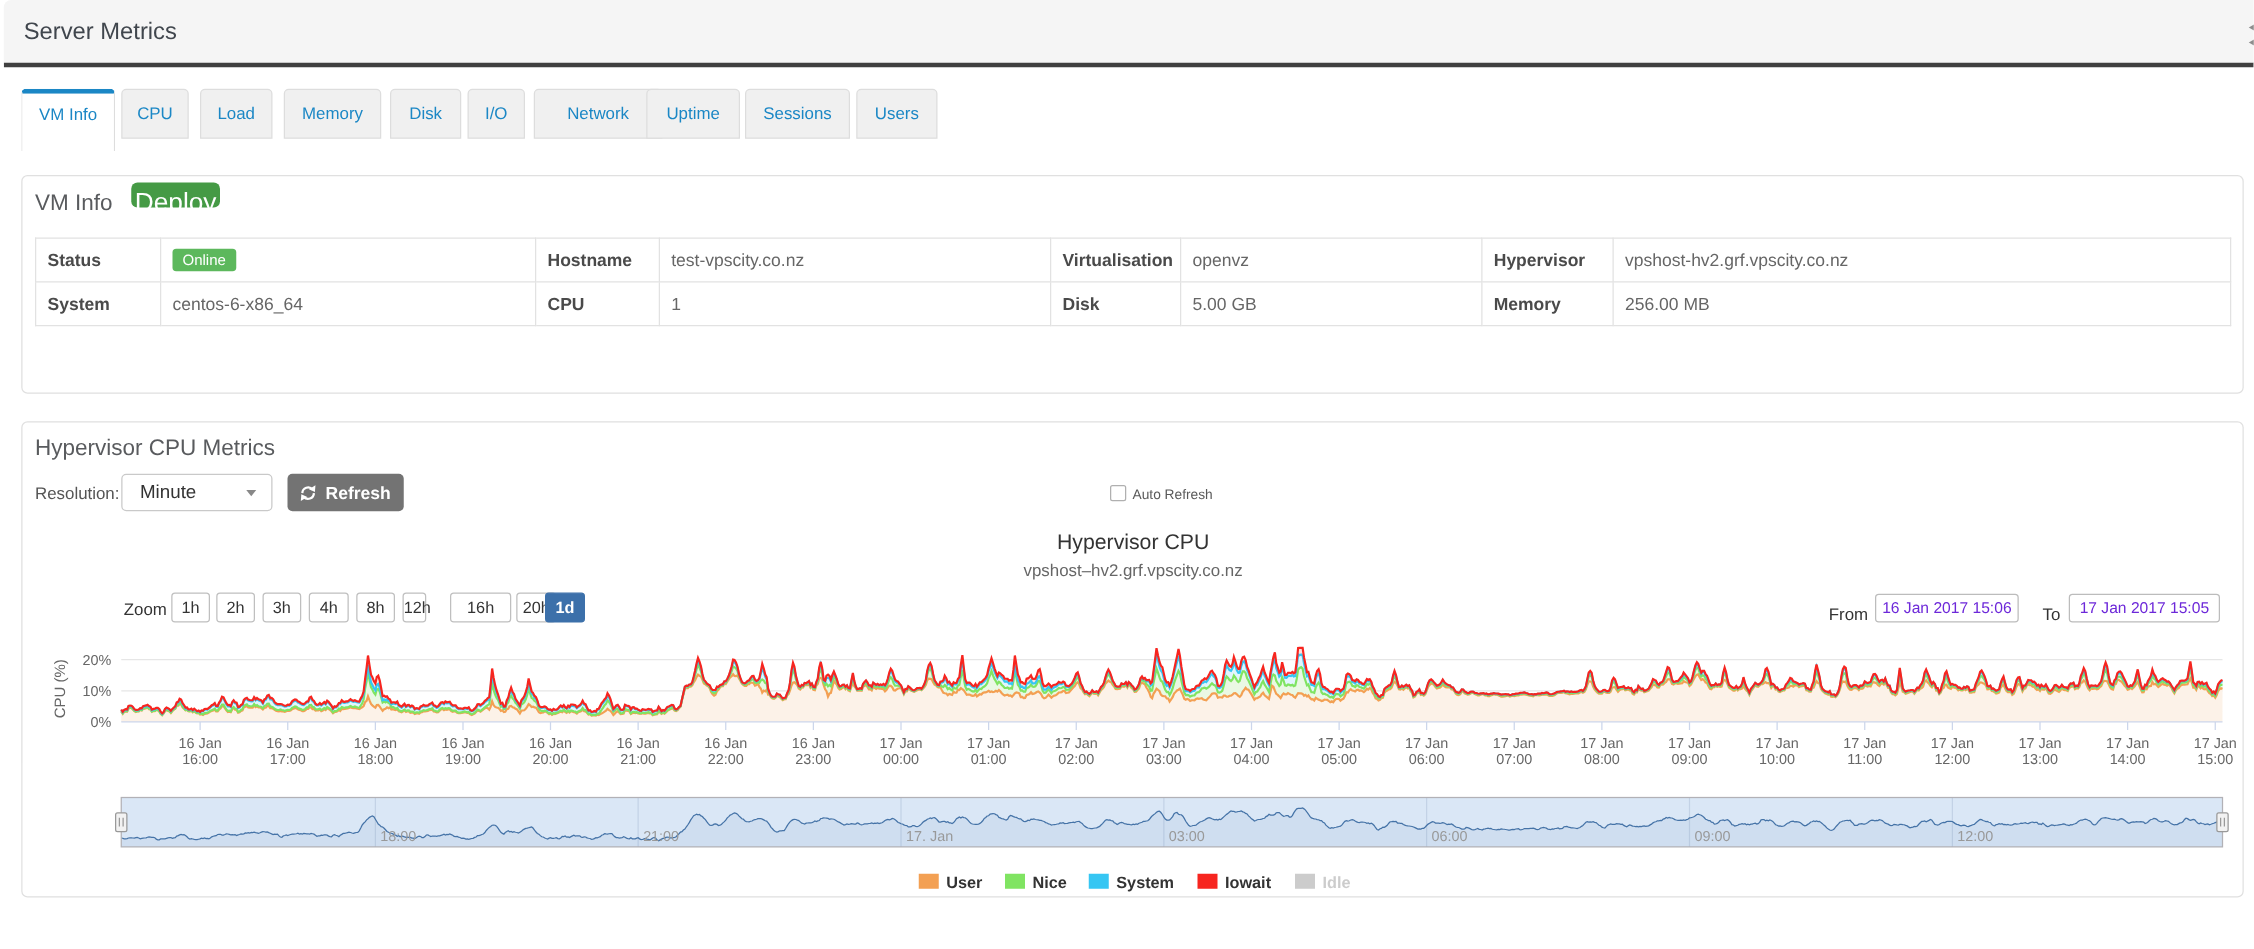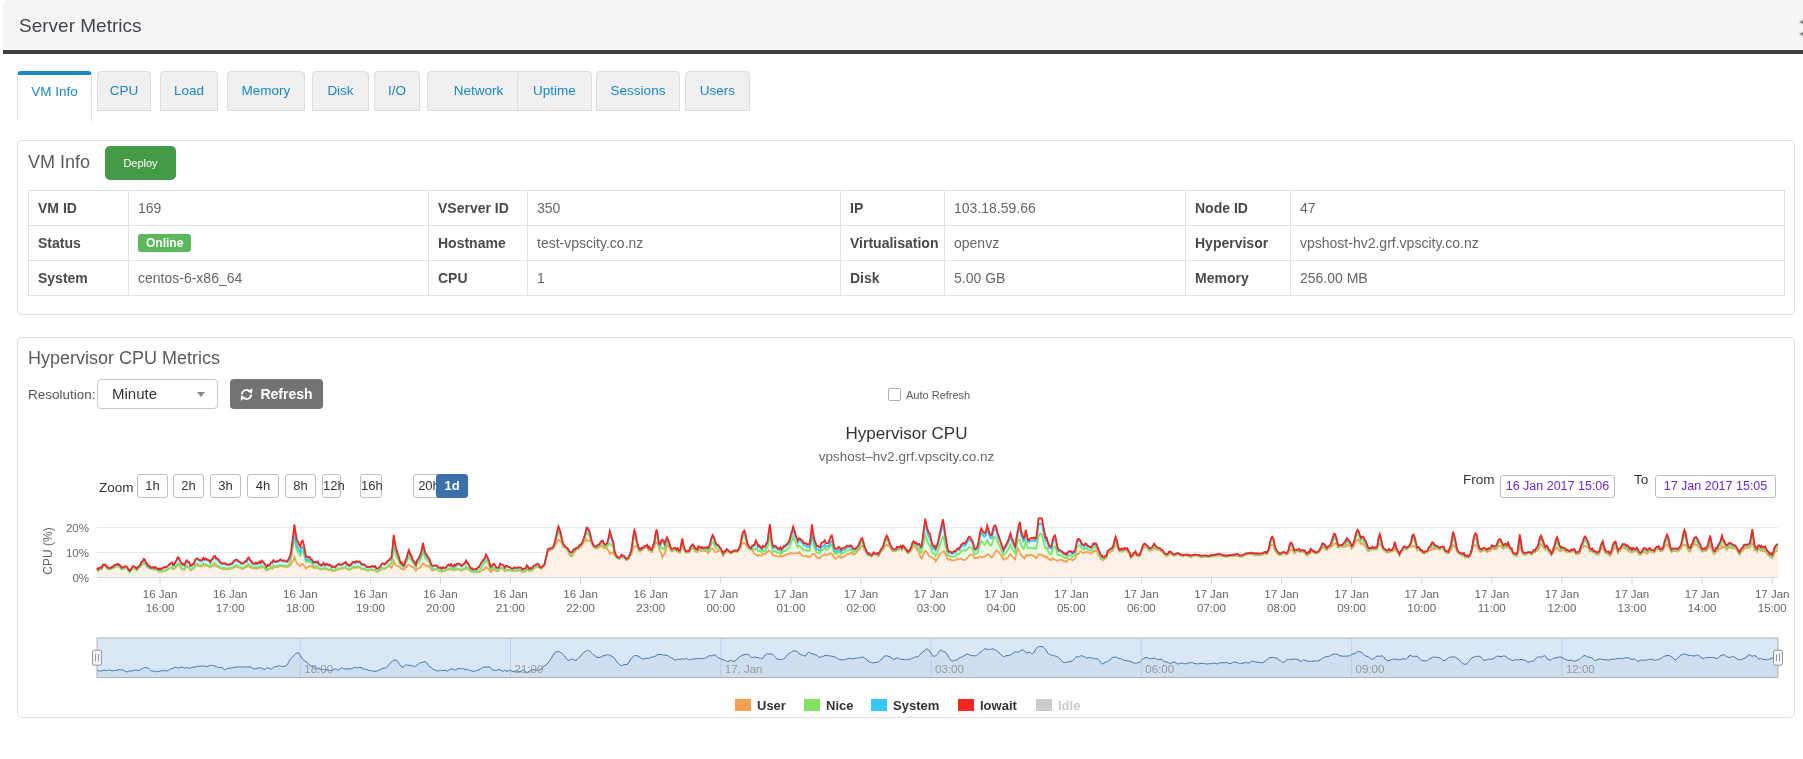--- a/index.html
+++ b/index.html
@@ -6,45 +6,45 @@
 #page { position:relative; width:1803px; height:759px; overflow:hidden; background:#fff; }
 #hdr { position:absolute; left:3px; top:0; right:0; height:54px; background:#f5f5f5;
   border-bottom:4px solid #404040; border-radius:6px 0 0 0; }
 #hdr h1 { position:absolute; left:16px; top:15px; font-size:19px; font-weight:500; color:#40464d; }
 .tri { position:absolute; width:0; height:0; border-style:solid; }
 .tab { position:absolute; top:71px; height:40px; background:#f0f0f0; border:1px solid #ddd;
   border-radius:4px 4px 0 0; color:#1b87c5; font-size:13.5px; text-align:center; line-height:38px; }
 .tab.active { background:#fff; border-bottom:none; border-top:4px solid #1b87c5; line-height:34px; height:50px; }
 .panel { position:absolute; left:17px; width:1778px; background:#fff; border:1px solid #e0e0e0; border-radius:5px; }
 .ptitle { position:absolute; font-size:18px; color:#595b5e; }
-#deploy { position:absolute; left:105px; top:146px; width:71px; height:34px; background:#459a45;
-  border-radius:5px; color:#fff; font-size:11px; text-align:center; line-height:34px; }
+#deploy { position:absolute; left:105px; top:146px; width:71px; height:20px; background:#459a45;
+  border-radius:5px; color:#fff; font-size:21px; text-align:center; line-height:34px; }
 #vmtable { position:absolute; left:28px; top:190px; width:1757px; border-collapse:collapse; }
 #vmtable td { border:1px solid #e2e2e2; height:35px; padding:0 0 0 9px; font-size:14px; color:#666; }
 #vmtable td.l { font-weight:bold; color:#4a4a4a; }
-.badge { display:inline-block; background:#5cb85c; color:#fff; font-size:12px; font-weight:bold;
+.badge { display:inline-block; background:#5cb85c; color:#fff; font-size:12px; font-weight:normal;
   padding:3px 8px; border-radius:3px; line-height:1; }
 #resl { position:absolute; left:28px; top:387px; font-size:13.5px; color:#555; }
 #sel { position:absolute; left:97px; top:379px; width:121px; height:30px; border:1px solid #c9c9c9;
   border-radius:4px; background:#fff; font-size:15px; color:#333; line-height:28px; padding-left:14px; }
 #sel .caret { position:absolute; right:12px; top:12px; width:0; height:0;
   border-left:4.5px solid transparent; border-right:4.5px solid transparent; border-top:5px solid #888; }
 #refresh { position:absolute; left:230px; top:379px; width:93px; height:30px; background:#737373;
   border-radius:4px; color:#fff; font-size:14px; font-weight:bold; text-align:center; line-height:30px; }
 #autoref { position:absolute; left:888px; top:388px; font-size:11px; color:#595959; }
 #cb { display:inline-block; width:13px; height:13px; border:1px solid #b0b0b0; border-radius:2px;
   background:#fff; vertical-align:-2px; margin-right:5px; }
 #ctitle { position:absolute; left:0; width:1813px; top:424px; text-align:center; font-size:17px;
   font-weight:normal; color:#333; }
 #csub { position:absolute; left:0; width:1813px; top:449px; text-align:center; font-size:13.5px; color:#666; }
 #zoomlbl { position:absolute; left:99px; top:480px; font-size:13.5px; color:#333; }
 .zb { position:absolute; top:474px; height:24px; background:#fff; border:1px solid #bfbfbf;
   border-radius:3px; font-size:13px; color:#333; text-align:center; line-height:22px; }
 .zb.sel { background:#3C70AA; border-color:#3C70AA; color:#fff; font-weight:bold; }
-#fromlbl,#tolbl { position:absolute; top:472px; font-size:13.5px; color:#333; }
+#fromlbl,#tolbl { position:absolute; top:484px; font-size:13.5px; color:#333; }
 .dtin { position:absolute; top:475px; height:23px; border:1px solid #bcbcbc; border-radius:3px;
   background:#fff; font-size:12.5px; color:#6d28d9; text-align:center; line-height:21px; }
 .lgs { position:absolute; top:699px; width:16px; height:12px; }
 .lgt { position:absolute; top:698px; font-size:13px; font-weight:bold; }
 </style></head>
 <body>
 <div id="page">
   <div id="hdr">
       <h1>Server Metrics</h1>
     </div>
@@ -69,30 +69,20 @@
         <col style="width:100px">
         <col style="width:300px">
         <col style="width:99px">
         <col style="width:313px">
     <col style="width:104px">
         <col style="width:241px">
         <col style="width:105px">
         <col>
       </colgroup>
     <tbody>
-        <tr>
-          <td class="l">VM ID</td>
-          <td>169</td>
-          <td class="l">VServer ID</td>
-          <td>350</td>
-        <td class="l">IP</td>
-          <td>103.18.59.66</td>
-          <td class="l">Node ID</td>
-          <td>47</td>
-        </tr>
     <tr>
           <td class="l">Status</td>
           <td><span class="badge">Online</span></td>
           <td class="l">Hostname</td>
           <td>test-vpscity.co.nz</td>
         <td class="l">Virtualisation</td>
           <td>openvz</td>
           <td class="l">Hypervisor</td>
           <td>vpshost-hv2.grf.vpscity.co.nz</td>
         </tr>
@@ -121,21 +111,21 @@
   <div id="autoref"><span id="cb"></span>Auto Refresh</div>
   <div id="ctitle">Hypervisor CPU</div>
   <div id="csub">vpshost–hv2.grf.vpscity.co.nz</div>
   <div id="zoomlbl">Zoom</div>
 <div class="zb" style="left:137px;width:31px">1h</div>
 <div class="zb" style="left:173px;width:31px">2h</div>
 <div class="zb" style="left:210px;width:31px">3h</div>
 <div class="zb" style="left:247px;width:32px">4h</div>
 <div class="zb" style="left:285px;width:31px">8h</div>
 <div class="zb" style="left:322px;width:19px">12h</div>
-<div class="zb" style="left:360px;width:22px">16h</div>
+<div class="zb" style="left:360px;width:49px">16h</div>
 <div class="zb" style="left:413px;width:32px">20h</div>
 <div class="zb sel" style="left:436px;width:32px">1d</div>
 
   <div id="fromlbl" style="left:1463px">From</div>
   <div class="dtin" style="left:1500px;width:115px">16 Jan 2017 15:06</div>
   <div id="tolbl" style="left:1634px">To</div>
   <div class="dtin" style="left:1655px;width:121px">17 Jan 2017 15:05</div>
 <svg width="1803" height="759" style="position:absolute;left:0;top:0;font-family:'Liberation Sans',sans-serif">
 <path d="M97.0,527.7 H1778.0 M97.0,552.6 H1778.0" stroke="#e6e6e6" stroke-width="1" fill="none"></path>
 <path d="M97.0,569.2 97.0,569.2 L98.2,571.0 L99.3,569.5 L100.5,569.3 L101.7,569.3 L102.8,566.8 L104.0,566.3 L105.2,566.4 L106.3,567.7 L107.5,568.9 L108.7,569.6 L109.8,569.2 L111.0,569.2 L112.2,567.9 L113.4,568.4 L114.5,567.1 L115.7,566.9 L116.9,566.5 L118.0,566.1 L119.2,567.4 L120.4,567.5 L121.5,569.4 L122.7,568.8 L123.9,568.9 L125.0,568.0 L126.2,568.2 L127.4,569.2 L128.5,571.1 L129.7,572.1 L130.9,570.7 L132.0,568.9 L133.2,568.0 L134.4,568.7 L135.5,569.1 L136.7,570.4 L137.9,568.8 L139.1,567.7 L140.2,567.0 L141.4,564.6 L142.6,564.5 L143.7,563.0 L144.9,563.6 L146.1,565.8 L147.2,566.9 L148.4,568.3 L149.6,568.0 L150.7,568.9 L151.9,569.1 L153.1,568.6 L154.2,569.8 L155.4,568.9 L156.6,570.1 L157.7,570.7 L158.9,570.4 L160.1,571.6 L161.2,571.4 L162.4,572.0 L163.6,571.1 L164.8,570.9 L165.9,570.7 L167.1,570.0 L168.3,569.1 L169.4,568.7 L170.6,568.3 L171.8,567.6 L172.9,569.1 L174.1,569.1 L175.3,567.6 L176.4,566.7 L177.6,565.1 L178.8,564.8 L179.9,566.5 L181.1,568.3 L182.3,569.6 L183.4,569.3 L184.6,569.7 L185.8,567.4 L186.9,566.3 L188.1,567.7 L189.3,567.9 L190.5,570.1 L191.6,569.8 L192.8,568.8 L194.0,568.3 L195.1,565.7 L196.3,565.3 L197.5,564.8 L198.6,565.9 L199.8,566.1 L201.0,566.2 L202.1,566.1 L203.3,564.3 L204.5,565.7 L205.6,565.1 L206.8,566.0 L208.0,566.0 L209.1,566.5 L210.3,567.6 L211.5,566.2 L212.6,566.1 L213.8,564.8 L215.0,564.7 L216.2,566.5 L217.3,566.5 L218.5,566.9 L219.7,567.9 L220.8,568.5 L222.0,568.9 L223.2,569.1 L224.3,568.8 L225.5,569.1 L226.7,569.2 L227.8,569.5 L229.0,569.0 L230.2,568.6 L231.3,568.7 L232.5,568.4 L233.7,567.4 L234.8,566.9 L236.0,566.4 L237.2,566.6 L238.3,567.4 L239.5,567.9 L240.7,568.2 L241.9,568.9 L243.0,568.9 L244.2,568.3 L245.4,567.1 L246.5,567.1 L247.7,565.8 L248.9,566.0 L250.0,567.3 L251.2,567.2 L252.4,568.5 L253.5,568.3 L254.7,568.3 L255.9,567.7 L257.0,569.0 L258.2,568.4 L259.4,567.4 L260.5,568.0 L261.7,566.5 L262.9,567.2 L264.0,567.9 L265.2,569.0 L266.4,570.5 L267.6,569.6 L268.7,569.6 L269.9,569.1 L271.1,567.9 L272.2,568.7 L273.4,567.1 L274.6,567.4 L275.7,567.2 L276.9,566.9 L278.1,566.8 L279.2,566.4 L280.4,565.8 L281.6,566.3 L282.7,566.5 L283.9,566.4 L285.1,566.7 L286.2,567.0 L287.4,567.2 L288.6,566.4 L289.7,565.8 L290.9,564.8 L292.1,561.6 L293.3,560.7 L294.4,557.1 L295.6,560.3 L296.8,563.2 L297.9,564.3 L299.1,565.3 L300.3,566.1 L301.4,564.1 L302.6,564.0 L303.8,565.3 L304.9,567.0 L306.1,568.7 L307.3,567.4 L308.4,567.1 L309.6,565.9 L310.8,566.6 L311.9,565.9 L313.1,567.7 L314.3,567.4 L315.4,567.8 L316.6,568.1 L317.8,567.3 L319.0,569.1 L320.1,569.4 L321.3,569.8 L322.5,569.1 L323.6,568.4 L324.8,569.5 L326.0,569.0 L327.1,569.1 L328.3,570.3 L329.5,570.0 L330.6,570.2 L331.8,571.2 L333.0,570.7 L334.1,570.6 L335.3,571.0 L336.5,570.0 L337.6,569.8 L338.8,569.1 L340.0,569.2 L341.1,569.0 L342.3,568.7 L343.5,568.1 L344.7,568.0 L345.8,567.7 L347.0,569.2 L348.2,569.4 L349.3,569.9 L350.5,569.7 L351.7,568.5 L352.8,567.6 L354.0,567.1 L355.2,568.1 L356.3,567.5 L357.5,567.8 L358.7,567.3 L359.8,567.5 L361.0,568.8 L362.2,569.4 L363.3,569.0 L364.5,569.1 L365.7,570.2 L366.8,570.6 L368.0,570.6 L369.2,570.3 L370.4,570.2 L371.5,569.7 L372.7,570.0 L373.9,570.4 L375.0,570.3 L376.2,571.5 L377.4,572.0 L378.5,571.5 L379.7,570.8 L380.9,569.7 L382.0,568.3 L383.2,568.7 L384.4,569.3 L385.5,568.6 L386.7,567.5 L387.9,566.6 L389.0,566.0 L390.2,566.6 L391.4,567.7 L392.5,565.5 L393.7,561.0 L394.9,564.1 L396.1,565.5 L397.2,566.0 L398.4,566.2 L399.6,567.1 L400.7,568.7 L401.9,568.2 L403.1,569.7 L404.2,569.5 L405.4,567.3 L406.6,567.0 L407.7,565.0 L408.9,564.8 L410.1,565.8 L411.2,566.1 L412.4,567.0 L413.6,567.5 L414.7,569.0 L415.9,570.7 L417.1,568.5 L418.2,568.4 L419.4,568.2 L420.6,567.1 L421.8,565.3 L422.9,563.3 L424.1,564.3 L425.3,565.7 L426.4,565.4 L427.6,565.9 L428.8,566.2 L429.9,567.8 L431.1,569.7 L432.3,570.5 L433.4,570.2 L434.6,570.0 L435.8,569.1 L436.9,569.4 L438.1,570.4 L439.3,571.3 L440.4,570.8 L441.6,571.9 L442.8,571.0 L443.9,571.3 L445.1,570.8 L446.3,570.3 L447.5,569.8 L448.6,569.3 L449.8,569.7 L451.0,568.5 L452.1,569.5 L453.3,570.3 L454.5,569.2 L455.6,570.1 L456.8,569.0 L458.0,569.4 L459.1,569.7 L460.3,570.0 L461.5,570.8 L462.6,569.8 L463.8,569.4 L465.0,568.9 L466.1,567.6 L467.3,569.0 L468.5,569.1 L469.6,570.2 L470.8,571.7 L472.0,571.4 L473.2,572.4 L474.3,572.3 L475.5,572.1 L476.7,572.5 L477.8,571.7 L479.0,572.0 L480.2,571.2 L481.3,570.8 L482.5,570.1 L483.7,569.3 L484.8,568.6 L486.0,567.1 L487.2,568.1 L488.3,568.7 L489.5,570.1 L490.7,572.0 L491.8,570.9 L493.0,569.6 L494.2,569.1 L495.3,570.0 L496.5,571.3 L497.7,571.1 L498.9,570.8 L500.0,568.1 L501.2,568.6 L502.4,568.7 L503.5,569.2 L504.7,571.2 L505.9,570.4 L507.0,570.1 L508.2,570.5 L509.4,570.2 L510.5,570.7 L511.7,571.0 L512.9,571.0 L514.0,570.6 L515.2,570.9 L516.4,571.0 L517.5,570.6 L518.7,570.3 L519.9,570.7 L521.0,570.8 L522.2,572.2 L523.4,571.8 L524.6,571.6 L525.7,571.4 L526.9,569.2 L528.1,570.0 L529.2,571.1 L530.4,570.3 L531.6,570.9 L532.7,569.9 L533.9,568.7 L535.1,567.9 L536.2,567.4 L537.4,566.8 L538.6,567.0 L539.7,568.4 L540.9,568.9 L542.1,568.1 L543.2,566.5 L544.4,565.4 L545.6,560.1 L546.7,555.6 L547.9,551.0 L549.1,550.4 L550.3,550.5 L551.4,549.2 L552.6,549.3 L553.8,548.2 L554.9,545.9 L556.1,544.1 L557.3,541.5 L558.4,539.7 L559.6,540.7 L560.8,541.3 L561.9,543.6 L563.1,546.7 L564.3,547.4 L565.4,548.5 L566.6,549.0 L567.8,550.6 L568.9,553.7 L570.1,555.5 L571.3,556.6 L572.4,555.9 L573.6,552.9 L574.8,551.9 L576.0,549.9 L577.1,549.0 L578.3,549.0 L579.5,546.7 L580.6,547.2 L581.8,545.4 L583.0,543.6 L584.1,542.0 L585.3,541.0 L586.5,539.4 L587.6,540.8 L588.8,540.9 L590.0,540.4 L591.1,542.6 L592.3,544.6 L593.5,546.9 L594.6,547.9 L595.8,548.8 L597.0,548.7 L598.1,547.4 L599.3,547.3 L600.5,546.0 L601.7,546.2 L602.8,546.4 L604.0,548.5 L605.2,548.1 L606.3,546.7 L607.5,549.5 L608.7,551.0 L609.8,554.1 L611.0,552.5 L612.2,553.1 L613.3,551.8 L614.5,555.7 L615.7,555.8 L616.8,557.8 L618.0,558.7 L619.2,559.0 L620.3,558.4 L621.5,556.3 L622.7,557.2 L623.8,557.6 L625.0,559.0 L626.2,560.1 L627.4,559.4 L628.5,559.4 L629.7,556.4 L630.9,555.3 L632.0,552.4 L633.2,548.4 L634.4,546.2 L635.5,545.8 L636.7,546.9 L637.9,548.3 L639.0,550.8 L640.2,551.6 L641.4,550.1 L642.5,550.0 L643.7,547.7 L644.9,548.2 L646.0,548.2 L647.2,547.4 L648.4,550.1 L649.5,548.8 L650.7,551.8 L651.9,552.1 L653.1,548.3 L654.2,547.2 L655.4,542.7 L656.6,542.4 L657.7,543.3 L658.9,547.9 L660.1,551.4 L661.2,553.0 L662.4,557.3 L663.6,554.8 L664.7,554.4 L665.9,549.5 L667.1,544.5 L668.2,546.2 L669.4,547.7 L670.6,550.3 L671.7,551.6 L672.9,551.2 L674.1,550.2 L675.2,549.7 L676.4,551.3 L677.6,549.8 L678.7,552.3 L679.9,552.9 L681.1,549.3 L682.3,546.1 L683.4,548.9 L684.6,550.4 L685.8,552.6 L686.9,552.6 L688.1,552.4 L689.3,552.6 L690.4,549.5 L691.6,548.6 L692.8,548.0 L693.9,549.4 L695.1,551.5 L696.3,551.3 L697.4,552.3 L698.6,549.5 L699.8,550.3 L700.9,551.1 L702.1,550.2 L703.3,550.9 L704.4,550.7 L705.6,551.1 L706.8,551.3 L708.0,553.1 L709.1,552.1 L710.3,549.9 L711.5,548.6 L712.6,548.7 L713.8,549.8 L715.0,552.2 L716.1,552.4 L717.3,551.5 L718.5,550.8 L719.6,550.6 L720.8,550.3 L722.0,552.9 L723.1,555.4 L724.3,552.9 L725.5,553.0 L726.6,550.9 L727.8,551.6 L729.0,552.7 L730.1,553.0 L731.3,553.5 L732.5,552.8 L733.7,552.2 L734.8,551.8 L736.0,551.5 L737.2,552.2 L738.3,551.1 L739.5,549.6 L740.7,547.8 L741.8,544.1 L743.0,542.9 L744.2,543.1 L745.3,543.4 L746.5,545.7 L747.7,547.7 L748.8,548.3 L750.0,549.7 L751.2,550.0 L752.3,549.7 L753.5,552.2 L754.7,554.3 L755.8,554.6 L757.0,554.8 L758.2,556.1 L759.4,555.1 L760.5,555.5 L761.7,555.9 L762.9,553.3 L764.0,554.2 L765.2,554.2 L766.4,551.8 L767.5,552.0 L768.7,550.4 L769.9,551.4 L771.0,552.2 L772.2,554.0 L773.4,555.8 L774.5,555.6 L775.7,555.7 L776.9,556.3 L778.0,556.7 L779.2,556.6 L780.4,555.4 L781.5,557.1 L782.7,556.2 L783.9,555.4 L785.1,555.6 L786.2,554.4 L787.4,553.9 L788.6,553.9 L789.7,553.4 L790.9,552.7 L792.1,553.6 L793.2,553.2 L794.4,553.7 L795.6,553.4 L796.7,552.7 L797.9,553.3 L799.1,552.0 L800.2,553.0 L801.4,554.6 L802.6,555.7 L803.7,556.4 L804.9,556.0 L806.1,555.8 L807.2,556.7 L808.4,556.3 L809.6,557.3 L810.8,556.0 L811.9,554.7 L813.1,553.9 L814.3,554.2 L815.4,554.7 L816.6,557.6 L817.8,557.5 L818.9,558.4 L820.1,558.3 L821.3,556.0 L822.4,555.7 L823.6,555.2 L824.8,553.8 L825.9,555.2 L827.1,554.9 L828.3,554.4 L829.4,553.6 L830.6,553.1 L831.8,554.0 L832.9,555.3 L834.1,557.7 L835.3,558.7 L836.5,558.3 L837.6,557.1 L838.8,555.7 L840.0,556.9 L841.1,558.1 L842.3,557.1 L843.5,556.5 L844.6,556.2 L845.8,555.3 L847.0,554.0 L848.1,554.0 L849.3,553.7 L850.5,552.7 L851.6,552.8 L852.8,554.5 L854.0,554.2 L855.1,554.0 L856.3,552.6 L857.5,551.2 L858.6,550.0 L859.8,548.8 L861.0,546.8 L862.2,545.8 L863.3,547.3 L864.5,550.6 L865.7,551.6 L866.8,553.7 L868.0,555.4 L869.2,555.0 L870.3,556.0 L871.5,556.9 L872.7,555.4 L873.8,553.9 L875.0,555.0 L876.2,555.1 L877.3,554.4 L878.5,556.1 L879.7,553.9 L880.8,552.1 L882.0,551.0 L883.2,549.5 L884.3,546.9 L885.5,545.7 L886.7,544.4 L887.9,545.4 L889.0,545.9 L890.2,547.8 L891.4,549.3 L892.5,551.2 L893.7,551.3 L894.9,551.1 L896.0,551.0 L897.2,549.0 L898.4,549.4 L899.5,549.3 L900.7,547.8 L901.9,550.0 L903.0,547.4 L904.2,548.8 L905.4,550.5 L906.5,551.3 L907.7,553.5 L908.9,553.3 L910.0,552.1 L911.2,550.7 L912.4,547.1 L913.6,546.1 L914.7,546.8 L915.9,547.4 L917.1,550.0 L918.2,551.6 L919.4,554.0 L920.6,557.6 L921.7,558.6 L922.9,554.8 L924.1,553.1 L925.2,550.9 L926.4,551.8 L927.6,552.9 L928.7,555.7 L929.9,556.7 L931.1,557.0 L932.2,557.0 L933.4,558.8 L934.6,558.8 L935.7,561.3 L936.9,559.6 L938.1,557.7 L939.3,554.9 L940.4,553.7 L941.6,552.4 L942.8,551.8 L943.9,551.0 L945.1,553.5 L946.3,555.9 L947.4,559.0 L948.6,559.8 L949.8,559.1 L950.9,559.6 L952.1,560.8 L953.3,560.2 L954.4,560.2 L955.6,560.3 L956.8,559.1 L957.9,558.7 L959.1,559.1 L960.3,558.8 L961.4,558.5 L962.6,559.7 L963.8,560.0 L965.0,560.3 L966.1,559.0 L967.3,557.8 L968.5,556.5 L969.6,555.0 L970.8,554.7 L972.0,554.6 L973.1,555.3 L974.3,558.2 L975.5,557.8 L976.6,557.8 L977.8,558.0 L979.0,556.5 L980.1,556.5 L981.3,557.3 L982.5,557.4 L983.6,556.6 L984.8,556.5 L986.0,555.8 L987.1,554.6 L988.3,554.5 L989.5,555.5 L990.7,556.8 L991.8,557.5 L993.0,556.2 L994.2,553.2 L995.3,552.0 L996.5,550.2 L997.7,551.5 L998.8,551.7 L1000.0,553.7 L1001.2,555.5 L1002.3,557.5 L1003.5,559.7 L1004.7,558.6 L1005.8,558.6 L1007.0,557.8 L1008.2,557.2 L1009.3,555.3 L1010.5,554.2 L1011.7,556.2 L1012.8,557.1 L1014.0,558.1 L1015.2,559.2 L1016.4,553.5 L1017.5,548.5 L1018.7,549.4 L1019.9,552.5 L1021.0,555.1 L1022.2,555.9 L1023.4,557.1 L1024.5,558.4 L1025.7,556.1 L1026.9,554.8 L1028.0,555.5 L1029.2,555.5 L1030.4,554.5 L1031.5,555.1 L1032.7,555.8 L1033.9,556.0 L1035.0,557.4 L1036.2,558.2 L1037.4,556.2 L1038.5,554.5 L1039.7,554.7 L1040.9,554.7 L1042.1,555.1 L1043.2,556.6 L1044.4,555.9 L1045.6,557.2 L1046.7,556.3 L1047.9,558.3 L1049.1,559.5 L1050.2,559.3 L1051.4,560.4 L1052.6,558.3 L1053.7,559.0 L1054.9,559.7 L1056.1,560.1 L1057.2,560.8 L1058.4,560.5 L1059.6,559.7 L1060.7,559.8 L1061.9,559.9 L1063.1,560.8 L1064.2,561.7 L1065.4,561.0 L1066.6,561.8 L1067.8,560.1 L1068.9,559.2 L1070.1,559.1 L1071.3,559.2 L1072.4,560.6 L1073.6,559.6 L1074.8,559.0 L1075.9,556.8 L1077.1,553.8 L1078.3,554.0 L1079.4,552.4 L1080.6,551.4 L1081.8,552.4 L1082.9,552.6 L1084.1,553.2 L1085.3,552.0 L1086.4,551.8 L1087.6,552.6 L1088.8,552.4 L1089.9,552.9 L1091.1,553.7 L1092.3,552.7 L1093.5,551.0 L1094.6,551.7 L1095.8,550.4 L1097.0,551.4 L1098.1,554.1 L1099.3,555.9 L1100.5,558.8 L1101.6,559.2 L1102.8,560.4 L1104.0,559.9 L1105.1,558.5 L1106.3,558.3 L1107.5,554.2 L1108.6,553.0 L1109.8,552.4 L1111.0,551.5 L1112.1,551.3 L1113.3,550.1 L1114.5,546.9 L1115.6,545.5 L1116.8,546.4 L1118.0,548.5 L1119.2,551.4 L1120.3,551.7 L1121.5,550.8 L1122.7,551.8 L1123.8,550.8 L1125.0,549.8 L1126.2,550.8 L1127.3,550.3 L1128.5,552.9 L1129.7,554.3 L1130.8,557.9 L1132.0,557.2 L1133.2,554.9 L1134.3,554.5 L1135.5,553.2 L1136.7,555.9 L1137.8,555.6 L1139.0,556.5 L1140.2,555.4 L1141.3,552.6 L1142.5,549.5 L1143.7,547.8 L1144.9,547.0 L1146.0,546.9 L1147.2,547.9 L1148.4,549.7 L1149.5,550.8 L1150.7,550.4 L1151.9,550.1 L1153.0,549.2 L1154.2,547.5 L1155.4,549.0 L1156.5,549.7 L1157.7,549.9 L1158.9,549.7 L1160.0,549.9 L1161.2,551.5 L1162.4,551.6 L1163.5,553.0 L1164.7,555.0 L1165.9,555.9 L1167.0,556.1 L1168.2,555.3 L1169.4,553.4 L1170.6,553.3 L1171.7,554.6 L1172.9,555.2 L1174.1,555.7 L1175.2,555.5 L1176.4,554.8 L1177.6,554.2 L1178.7,554.4 L1179.9,555.3 L1181.1,555.7 L1182.2,556.3 L1183.4,556.3 L1184.6,555.7 L1185.7,555.4 L1186.9,555.4 L1188.1,556.3 L1189.2,556.2 L1190.4,556.9 L1191.6,556.9 L1192.7,556.3 L1193.9,556.0 L1195.1,555.3 L1196.3,555.7 L1197.4,555.8 L1198.6,556.2 L1199.8,556.7 L1200.9,557.3 L1202.1,557.3 L1203.3,557.1 L1204.4,557.0 L1205.6,556.6 L1206.8,556.6 L1207.9,557.3 L1209.1,556.8 L1210.3,556.5 L1211.4,556.9 L1212.6,556.5 L1213.8,556.4 L1214.9,556.3 L1216.1,555.7 L1217.3,555.8 L1218.4,555.5 L1219.6,555.6 L1220.8,555.7 L1221.9,556.0 L1223.1,556.4 L1224.3,556.6 L1225.5,556.7 L1226.6,557.0 L1227.8,556.0 L1229.0,556.2 L1230.1,556.2 L1231.3,556.4 L1232.5,556.1 L1233.6,555.8 L1234.8,555.8 L1236.0,555.8 L1237.1,555.6 L1238.3,556.0 L1239.5,556.7 L1240.6,556.7 L1241.8,556.8 L1243.0,556.3 L1244.1,555.8 L1245.3,554.8 L1246.5,554.3 L1247.6,554.1 L1248.8,554.3 L1250.0,554.1 L1251.2,553.6 L1252.3,554.6 L1253.5,554.8 L1254.7,555.1 L1255.8,555.5 L1257.0,554.9 L1258.2,555.2 L1259.3,555.0 L1260.5,554.8 L1261.7,554.8 L1262.8,554.8 L1264.0,553.9 L1265.2,553.5 L1266.3,554.2 L1267.5,553.5 L1268.7,551.5 L1269.8,548.0 L1271.0,545.0 L1272.2,545.2 L1273.3,545.5 L1274.5,549.2 L1275.7,551.5 L1276.9,553.1 L1278.0,554.1 L1279.2,555.0 L1280.4,555.0 L1281.5,554.9 L1282.7,553.5 L1283.9,553.5 L1285.0,554.1 L1286.2,554.3 L1287.4,554.3 L1288.5,553.3 L1289.7,550.1 L1290.9,549.8 L1292.0,549.7 L1293.2,551.7 L1294.4,553.4 L1295.5,552.2 L1296.7,551.5 L1297.9,551.4 L1299.0,550.6 L1300.2,552.3 L1301.4,552.0 L1302.6,551.5 L1303.7,552.4 L1304.9,552.5 L1306.1,555.0 L1307.2,555.7 L1308.4,553.9 L1309.6,553.9 L1310.7,550.7 L1311.9,552.0 L1313.1,552.5 L1314.2,552.3 L1315.4,553.8 L1316.6,553.4 L1317.7,552.9 L1318.9,552.4 L1320.1,551.0 L1321.2,549.8 L1322.4,547.5 L1323.6,548.1 L1324.7,548.2 L1325.9,549.9 L1327.1,550.0 L1328.3,547.9 L1329.4,547.7 L1330.6,547.6 L1331.8,546.2 L1332.9,545.5 L1334.1,543.6 L1335.3,543.3 L1336.4,544.0 L1337.6,547.2 L1338.8,547.6 L1339.9,546.7 L1341.1,546.6 L1342.3,547.1 L1343.4,547.0 L1344.6,546.7 L1345.8,546.6 L1346.9,544.9 L1348.1,545.6 L1349.3,546.0 L1350.4,546.1 L1351.6,548.7 L1352.8,547.6 L1354.0,545.2 L1355.1,543.2 L1356.3,540.9 L1357.5,539.8 L1358.6,539.5 L1359.8,542.0 L1361.0,544.0 L1362.1,543.3 L1363.3,544.2 L1364.5,546.0 L1365.6,546.4 L1366.8,548.9 L1368.0,551.0 L1369.1,551.3 L1370.3,549.7 L1371.5,549.7 L1372.6,548.3 L1373.8,549.4 L1375.0,549.0 L1376.1,549.4 L1377.3,549.2 L1378.5,545.0 L1379.7,544.0 L1380.8,544.6 L1382.0,547.3 L1383.2,550.0 L1384.3,550.9 L1385.5,551.6 L1386.7,552.5 L1387.8,552.5 L1389.0,550.9 L1390.2,552.3 L1391.3,551.2 L1392.5,551.3 L1393.7,550.7 L1394.8,548.5 L1396.0,550.9 L1397.2,552.4 L1398.3,553.4 L1399.5,555.9 L1400.7,553.0 L1401.8,551.7 L1403.0,550.0 L1404.2,548.1 L1405.4,549.2 L1406.5,549.4 L1407.7,548.4 L1408.9,547.4 L1410.0,547.3 L1411.2,546.5 L1412.4,545.7 L1413.5,546.5 L1414.7,546.4 L1415.9,547.3 L1417.0,550.3 L1418.2,548.5 L1419.4,549.4 L1420.5,551.6 L1421.7,551.4 L1422.9,553.3 L1424.0,553.7 L1425.2,552.9 L1426.4,552.4 L1427.5,552.3 L1428.7,550.4 L1429.9,550.4 L1431.1,550.0 L1432.2,548.7 L1433.4,548.7 L1434.6,549.3 L1435.7,548.3 L1436.9,548.1 L1438.1,548.5 L1439.2,549.7 L1440.4,549.1 L1441.6,548.9 L1442.7,548.7 L1443.9,548.8 L1445.1,552.2 L1446.2,552.3 L1447.4,553.4 L1448.6,553.4 L1449.7,550.6 L1450.9,550.2 L1452.1,547.0 L1453.2,545.0 L1454.4,546.4 L1455.6,546.8 L1456.8,551.0 L1457.9,552.7 L1459.1,553.8 L1460.3,554.8 L1461.4,555.2 L1462.6,555.8 L1463.8,554.9 L1464.9,557.4 L1466.1,557.5 L1467.3,557.0 L1468.4,557.7 L1469.6,556.5 L1470.8,554.4 L1471.9,551.5 L1473.1,547.0 L1474.3,545.1 L1475.4,545.7 L1476.6,545.2 L1477.8,548.5 L1478.9,550.5 L1480.1,551.7 L1481.3,551.9 L1482.5,550.8 L1483.6,550.6 L1484.8,550.6 L1486.0,551.0 L1487.1,552.1 L1488.3,550.7 L1489.5,551.0 L1490.6,550.5 L1491.8,548.1 L1493.0,548.8 L1494.1,549.3 L1495.3,548.8 L1496.5,549.1 L1497.6,546.8 L1498.8,545.8 L1500.0,546.1 L1501.1,546.5 L1502.3,548.0 L1503.5,548.8 L1504.6,547.3 L1505.8,546.7 L1507.0,547.7 L1508.2,545.2 L1509.3,548.1 L1510.5,550.3 L1511.7,550.4 L1512.8,553.8 L1514.0,555.4 L1515.2,555.4 L1516.3,556.2 L1517.5,555.1 L1518.7,550.3 L1519.8,546.6 L1521.0,548.9 L1522.2,553.4 L1523.3,553.8 L1524.5,555.0 L1525.7,554.5 L1526.8,554.2 L1528.0,553.6 L1529.2,553.1 L1530.3,553.3 L1531.5,554.9 L1532.7,553.3 L1533.9,552.0 L1535.0,552.4 L1536.2,550.9 L1537.4,550.4 L1538.5,549.4 L1539.7,545.4 L1540.9,544.3 L1542.0,545.9 L1543.2,546.9 L1544.4,548.9 L1545.5,549.8 L1546.7,547.6 L1547.9,549.2 L1549.0,552.6 L1550.2,552.6 L1551.4,555.3 L1552.5,554.1 L1553.7,551.0 L1554.9,550.3 L1556.0,547.8 L1557.2,547.7 L1558.4,549.9 L1559.6,550.7 L1560.7,551.1 L1561.9,549.5 L1563.1,550.0 L1564.2,550.3 L1565.4,550.9 L1566.6,552.3 L1567.7,551.6 L1568.9,552.4 L1570.1,552.3 L1571.2,551.0 L1572.4,552.1 L1573.6,551.4 L1574.7,551.5 L1575.9,554.2 L1577.1,554.2 L1578.2,553.8 L1579.4,553.7 L1580.6,550.2 L1581.7,548.6 L1582.9,547.6 L1584.1,545.9 L1585.3,546.0 L1586.4,546.7 L1587.6,547.1 L1588.8,548.3 L1589.9,551.4 L1591.1,551.3 L1592.3,550.5 L1593.4,552.8 L1594.6,553.0 L1595.8,553.8 L1596.9,554.9 L1598.1,554.6 L1599.3,554.0 L1600.4,550.3 L1601.6,548.8 L1602.8,547.8 L1603.9,550.2 L1605.1,552.6 L1606.3,553.7 L1607.4,553.7 L1608.6,553.5 L1609.8,555.9 L1611.0,555.1 L1612.1,552.5 L1613.3,549.0 L1614.5,547.4 L1615.6,547.0 L1616.8,549.5 L1618.0,553.1 L1619.1,551.1 L1620.3,550.7 L1621.5,548.2 L1622.6,547.6 L1623.8,548.1 L1625.0,548.2 L1626.1,549.4 L1627.3,549.4 L1628.5,550.9 L1629.6,551.9 L1630.8,551.4 L1632.0,552.8 L1633.1,551.0 L1634.3,551.7 L1635.5,551.7 L1636.7,550.3 L1637.8,552.6 L1639.0,554.8 L1640.2,555.1 L1641.3,554.3 L1642.5,552.9 L1643.7,551.6 L1644.8,552.2 L1646.0,552.9 L1647.2,553.6 L1648.3,552.5 L1649.5,550.4 L1650.7,551.8 L1651.8,552.2 L1653.0,552.2 L1654.2,552.8 L1655.3,550.4 L1656.5,549.6 L1657.7,549.4 L1658.8,548.7 L1660.0,551.3 L1661.2,550.6 L1662.4,550.8 L1663.5,549.5 L1664.7,546.1 L1665.9,545.9 L1667.0,544.3 L1668.2,545.3 L1669.4,548.2 L1670.5,550.7 L1671.7,552.2 L1672.9,550.8 L1674.0,551.1 L1675.2,550.9 L1676.4,550.7 L1677.5,551.5 L1678.7,551.0 L1679.9,549.6 L1681.0,548.8 L1682.2,546.1 L1683.4,544.7 L1684.5,544.8 L1685.7,545.0 L1686.9,547.3 L1688.1,550.0 L1689.2,551.3 L1690.4,551.7 L1691.6,547.7 L1692.7,547.2 L1693.9,543.7 L1695.1,544.0 L1696.2,544.9 L1697.4,545.4 L1698.6,547.1 L1699.7,548.6 L1700.9,549.8 L1702.1,551.7 L1703.2,551.4 L1704.4,550.2 L1705.6,551.2 L1706.7,550.1 L1707.9,548.8 L1709.1,547.0 L1710.2,545.5 L1711.4,548.5 L1712.6,551.4 L1713.8,553.9 L1714.9,553.8 L1716.1,550.7 L1717.3,551.4 L1718.4,549.3 L1719.6,548.9 L1720.8,548.8 L1721.9,545.6 L1723.1,547.4 L1724.3,547.1 L1725.4,548.3 L1726.6,549.6 L1727.8,548.7 L1728.9,547.7 L1730.1,547.0 L1731.3,547.8 L1732.4,547.9 L1733.6,548.6 L1734.8,547.7 L1735.9,548.4 L1737.1,550.1 L1738.3,552.8 L1739.5,554.6 L1740.6,552.4 L1741.8,551.1 L1743.0,550.5 L1744.1,548.8 L1745.3,547.9 L1746.5,547.7 L1747.6,547.8 L1748.8,547.6 L1750.0,547.4 L1751.1,544.9 L1752.3,542.8 L1753.5,546.2 L1754.6,550.0 L1755.8,549.9 L1757.0,551.8 L1758.1,549.0 L1759.3,549.0 L1760.5,550.6 L1761.6,549.5 L1762.8,551.2 L1764.0,551.4 L1765.2,550.6 L1766.3,552.9 L1767.5,554.6 L1768.7,555.3 L1769.8,556.9 L1771.0,556.3 L1772.2,558.1 L1773.3,556.2 L1774.5,552.8 L1775.7,551.3 L1776.8,550.6 L1778.0,551.1 L1778.0,577.5 L97.0,577.5 Z" fill="#FCF2E8" stroke="none"></path>

